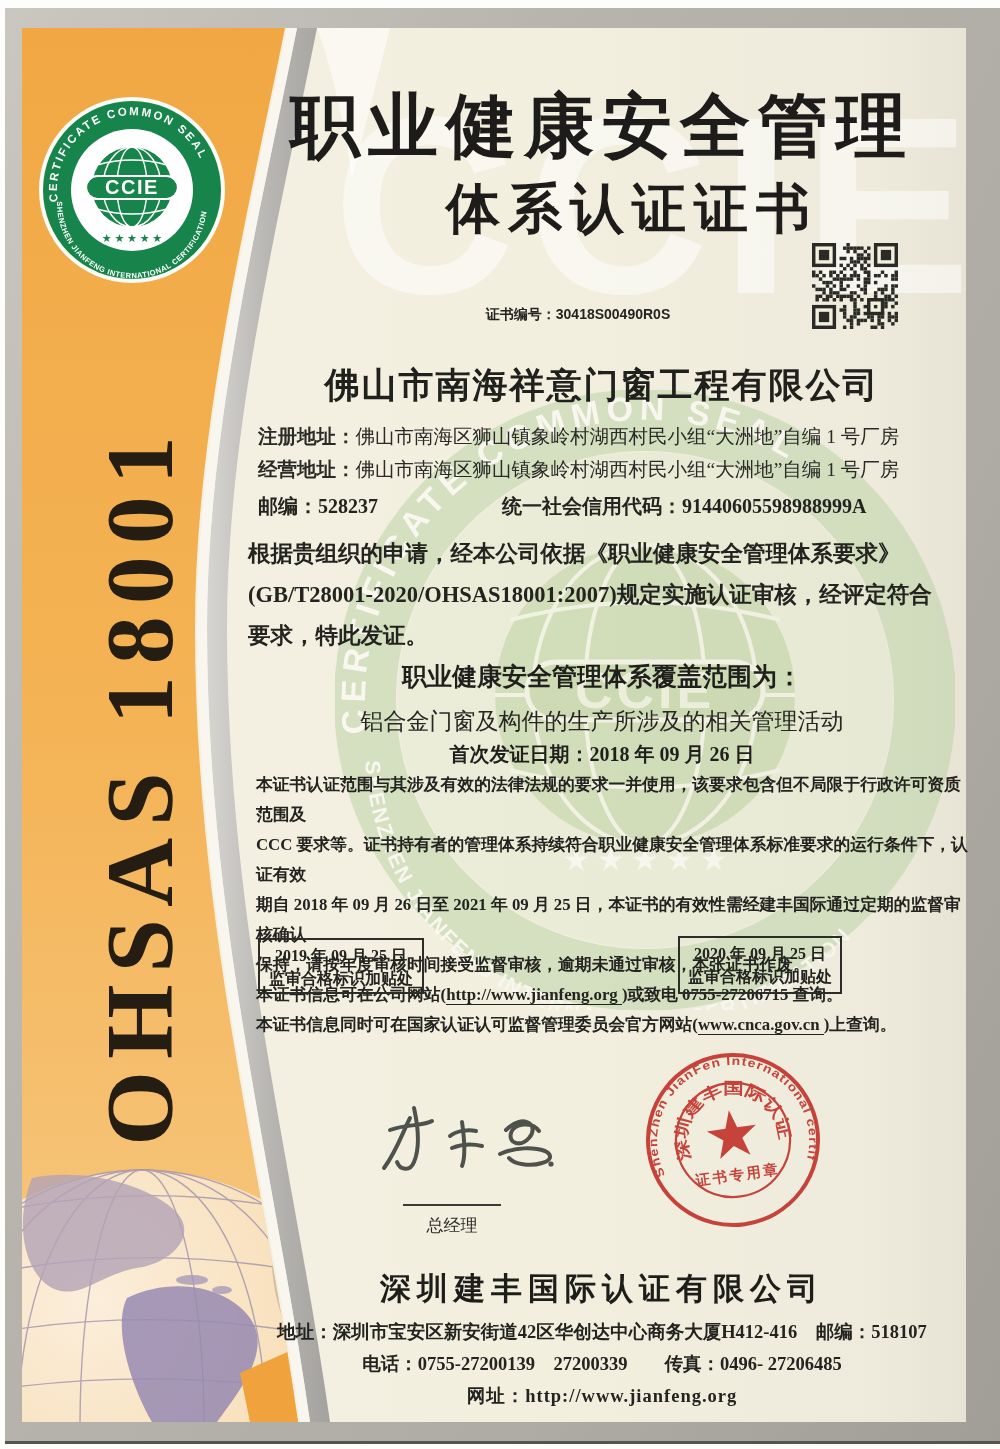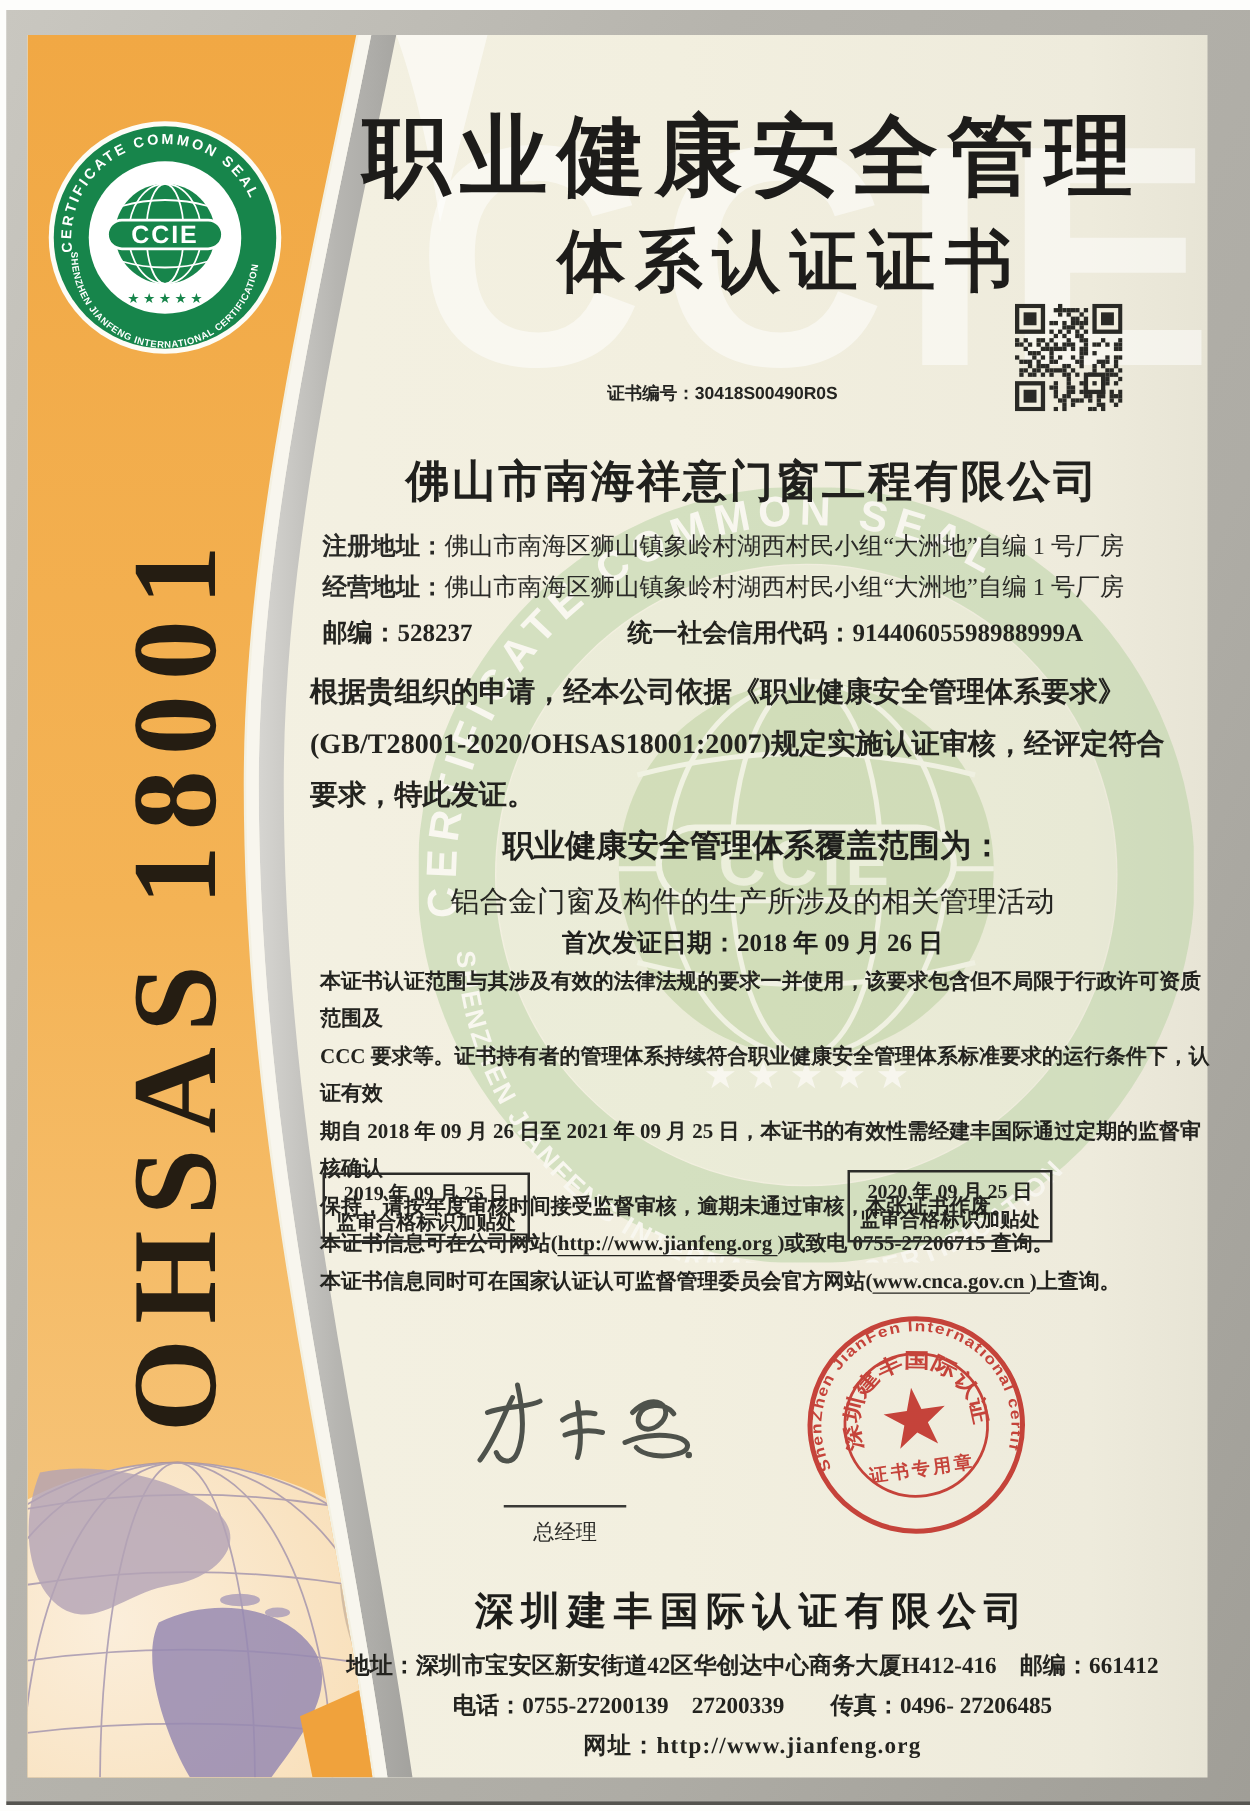--- a/index.html
+++ b/index.html
@@ -454,18 +454,18 @@
         <text font-size="12" font-weight="bold" letter-spacing="1" font-family="Liberation Sans,sans-serif">
           <textPath href="#stEn" startOffset="1%" textLength="408" lengthAdjust="spacingAndGlyphs">ShenZhen JianFen International certification Co.Ltd.</textPath>
         </text>
         <text font-size="16" font-weight="bold">
           <textPath href="#stCn" startOffset="2%" textLength="246" lengthAdjust="spacingAndGlyphs">深圳建丰国际认证有限公司</textPath>
         </text>
       </g>
     </svg>
 
     <div id="issuer-name" class="cwrap">深圳建丰国际认证有限公司</div>
-    <div id="contact1" class="cwrap contact"><span>地址：</span><span>深圳市宝安区新安街道42区华创达中心商务大厦H412-416</span>　<span>邮编：</span><span>661412</span></div>
+    <div id="contact1" class="cwrap contact"><span>地址：</span><span>深圳市宝安区新安街道42区华创达中心商务大厦H412-416</span>　<span>邮编：</span><span>518107</span></div>
     <div id="contact2" class="cwrap contact"><span>电话：</span><span>0755-27200139　27200339</span>　　<span>传真：</span><span>0496- 27206485</span></div>
     <div id="contact3" class="cwrap contact"><span>网址：</span><span>http://www.jianfeng.org</span></div>
 
   </div>
 </div>
 
 </body></html>

